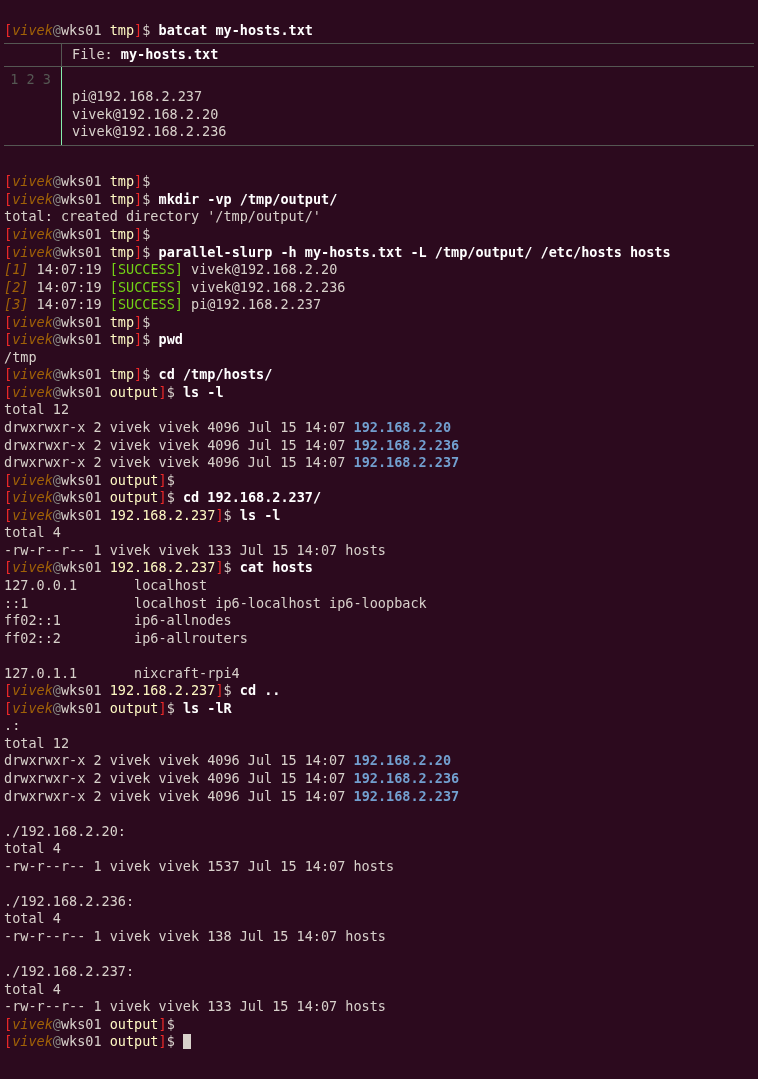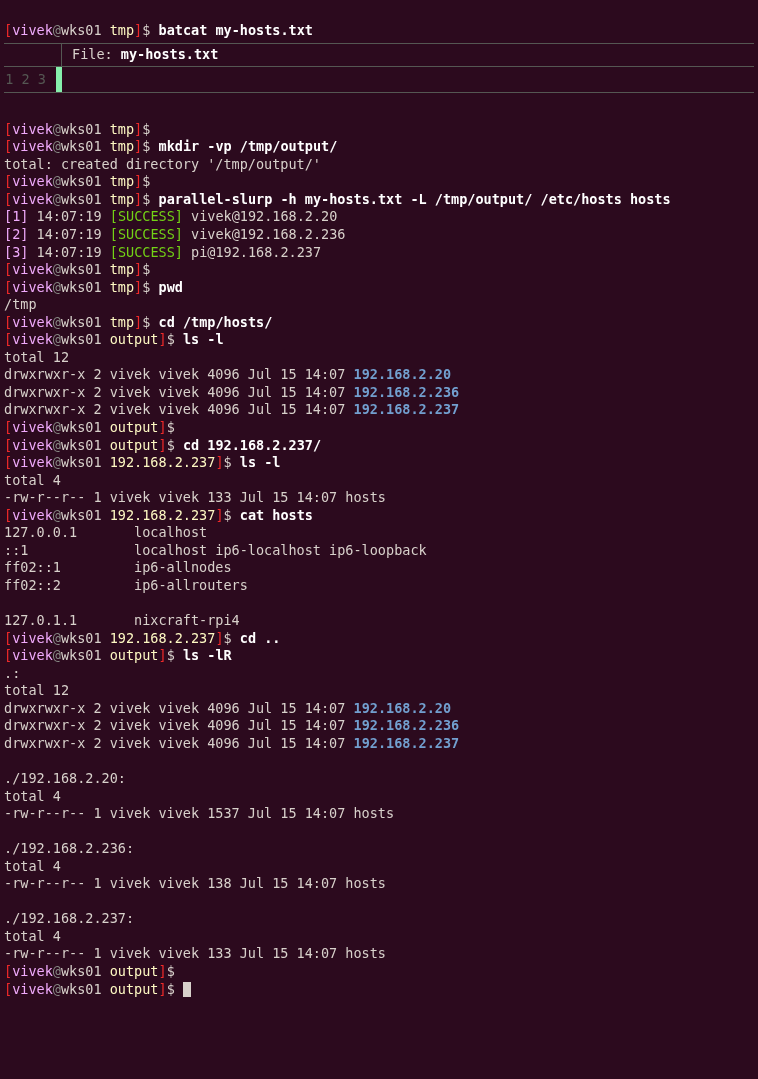--- a/index.html
+++ b/index.html
@@ -12,21 +12,21 @@
   line-height: 1.3;
   width: 758px;
   box-sizing: border-box;
 }
 .term {
   white-space: pre;
 }
 .red { color: #ef2929; }
 .green { color: #73d216; }
 .yellow { color: #fef9c3; }
-.cyan { color: #f0abfc; }
+.cyan { color: #a16207; font-style: italic; }
 .white { color: #ffffff; font-weight: bold; }
 .blue { color: #729fcf; font-weight: bold; }
 .gray { color: #888a85; }
 
 .bat-header {
   border-top: 1px solid #555753;
   border-bottom: 1px solid #555753;
   display: flex;
   margin-top: 4px;
 }
@@ -42,21 +42,21 @@
   padding: 2px 10px;
   text-align: right;
 }
 .bat-body {
   display: flex;
   border-bottom: 1px solid #555753;
   margin-bottom: 10px;
 }
 .bat-linenos {
   width: 58px;
-  border-right: 6px solid #86efac;
+  border-right: 1px solid #86efac;
   text-align: right;
   padding: 4px 10px 4px 0;
   box-sizing: border-box;
   color: #555753;
 }
 .bat-lines {
   padding: 4px 10px;
 }
 .cursor {
   display: inline-block;
@@ -75,20 +75,24 @@
 
 <div class="bat-header">
   <div class="bat-gutter"></div>
   <div class="bat-content"><span>File:</span> <span class="white">my-hosts.txt</span></div>
 </div>
 <div class="bat-body">
   <div class="bat-linenos">
 <span>1</span>
 <span>2</span>
 <span>3</span></div>
+  <div class="bat-lines term">
+<span>pi@192.168.2.237</span>
+<span>vivek@192.168.2.20</span>
+<span>vivek@192.168.2.236</span></div>
 </div>
 
 <div class="term">
 <span class="red">[</span><span class="cyan">vivek</span><span class="gray">@</span><span>wks01</span> <span class="yellow">tmp</span><span class="red">]</span><span>$ </span>
 <span class="red">[</span><span class="cyan">vivek</span><span class="gray">@</span><span>wks01</span> <span class="yellow">tmp</span><span class="red">]</span><span>$ </span><span class="white">mkdir -vp /tmp/output/</span>
 <span>total: created directory '/tmp/output/'</span>
 <span class="red">[</span><span class="cyan">vivek</span><span class="gray">@</span><span>wks01</span> <span class="yellow">tmp</span><span class="red">]</span><span>$ </span>
 <span class="red">[</span><span class="cyan">vivek</span><span class="gray">@</span><span>wks01</span> <span class="yellow">tmp</span><span class="red">]</span><span>$ </span><span class="white">parallel-slurp -h my-hosts.txt -L /tmp/output/ /etc/hosts hosts</span>
 <span class="cyan">[</span><span class="cyan">1</span><span class="cyan">]</span> <span>14:07:19</span> <span class="green">[</span><span class="green">SUCCESS</span><span class="green">]</span> <span>vivek@192.168.2.20</span>
 <span class="cyan">[</span><span class="cyan">2</span><span class="cyan">]</span> <span>14:07:19</span> <span class="green">[</span><span class="green">SUCCESS</span><span class="green">]</span> <span>vivek@192.168.2.236</span>

